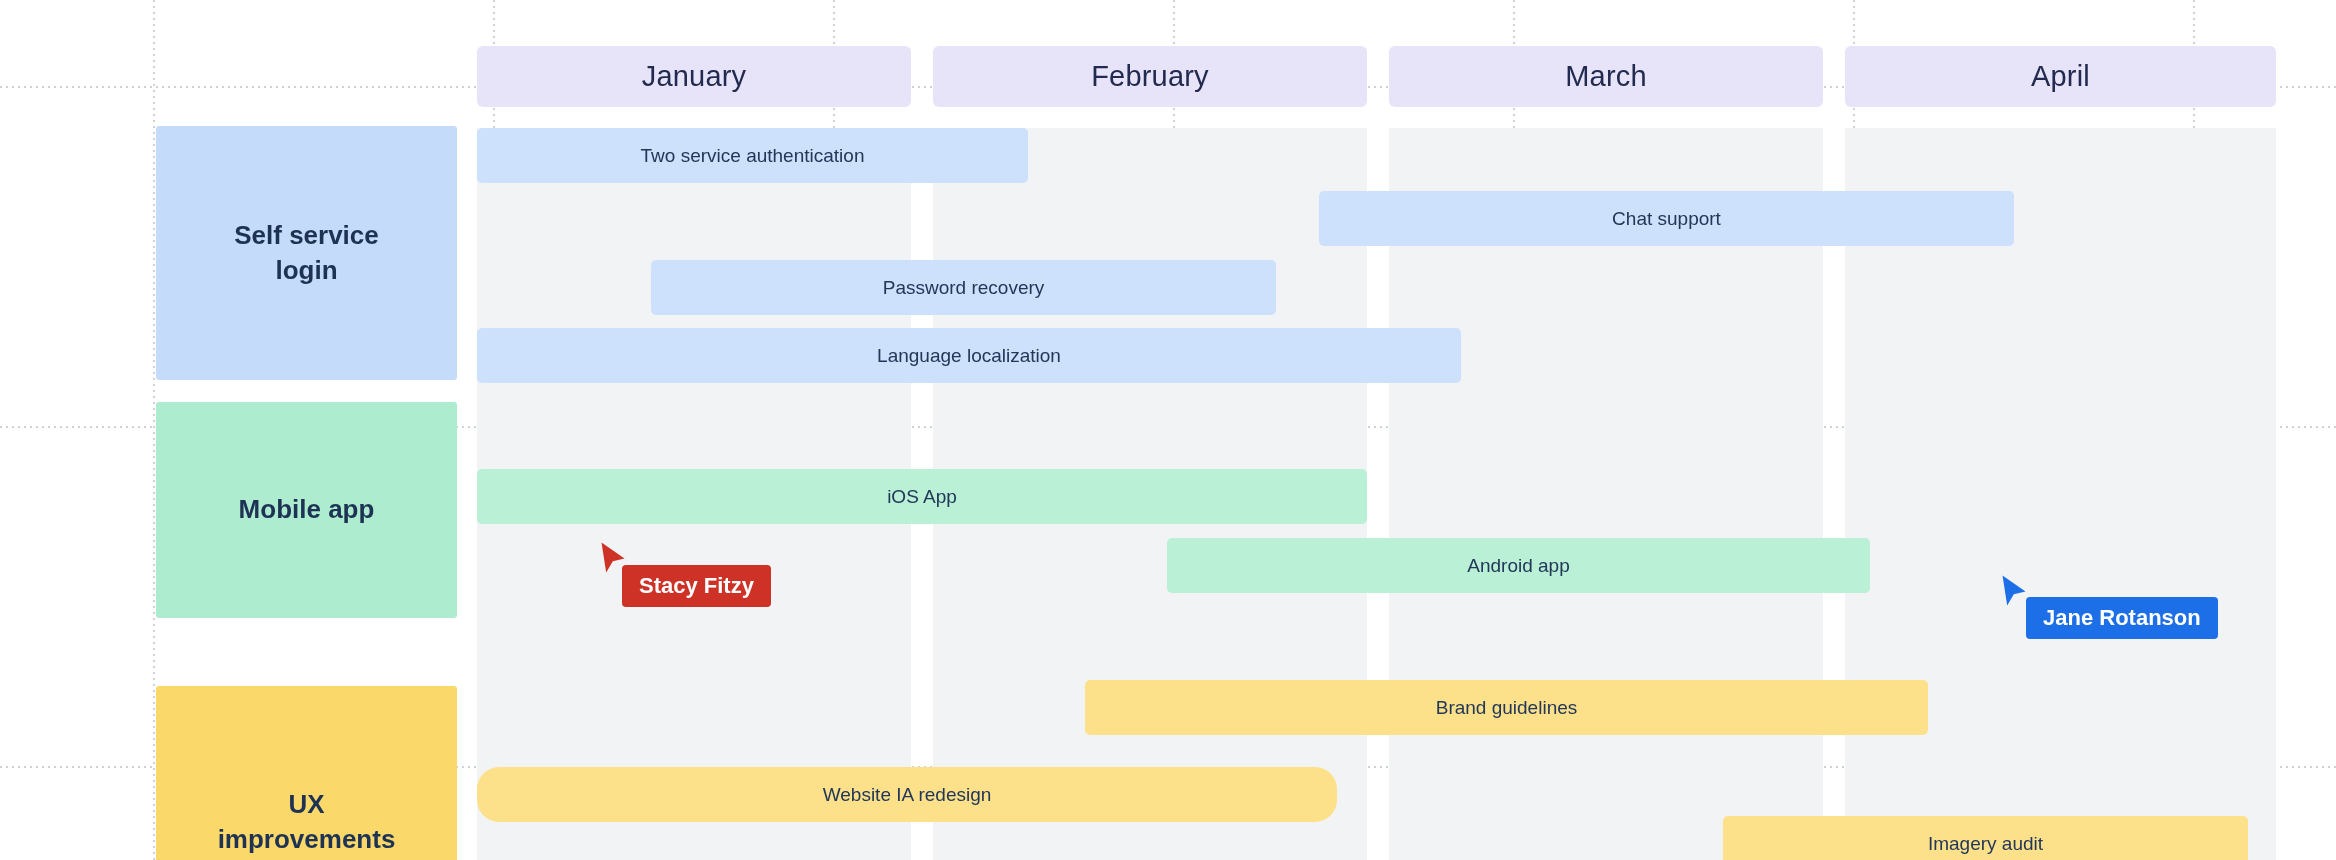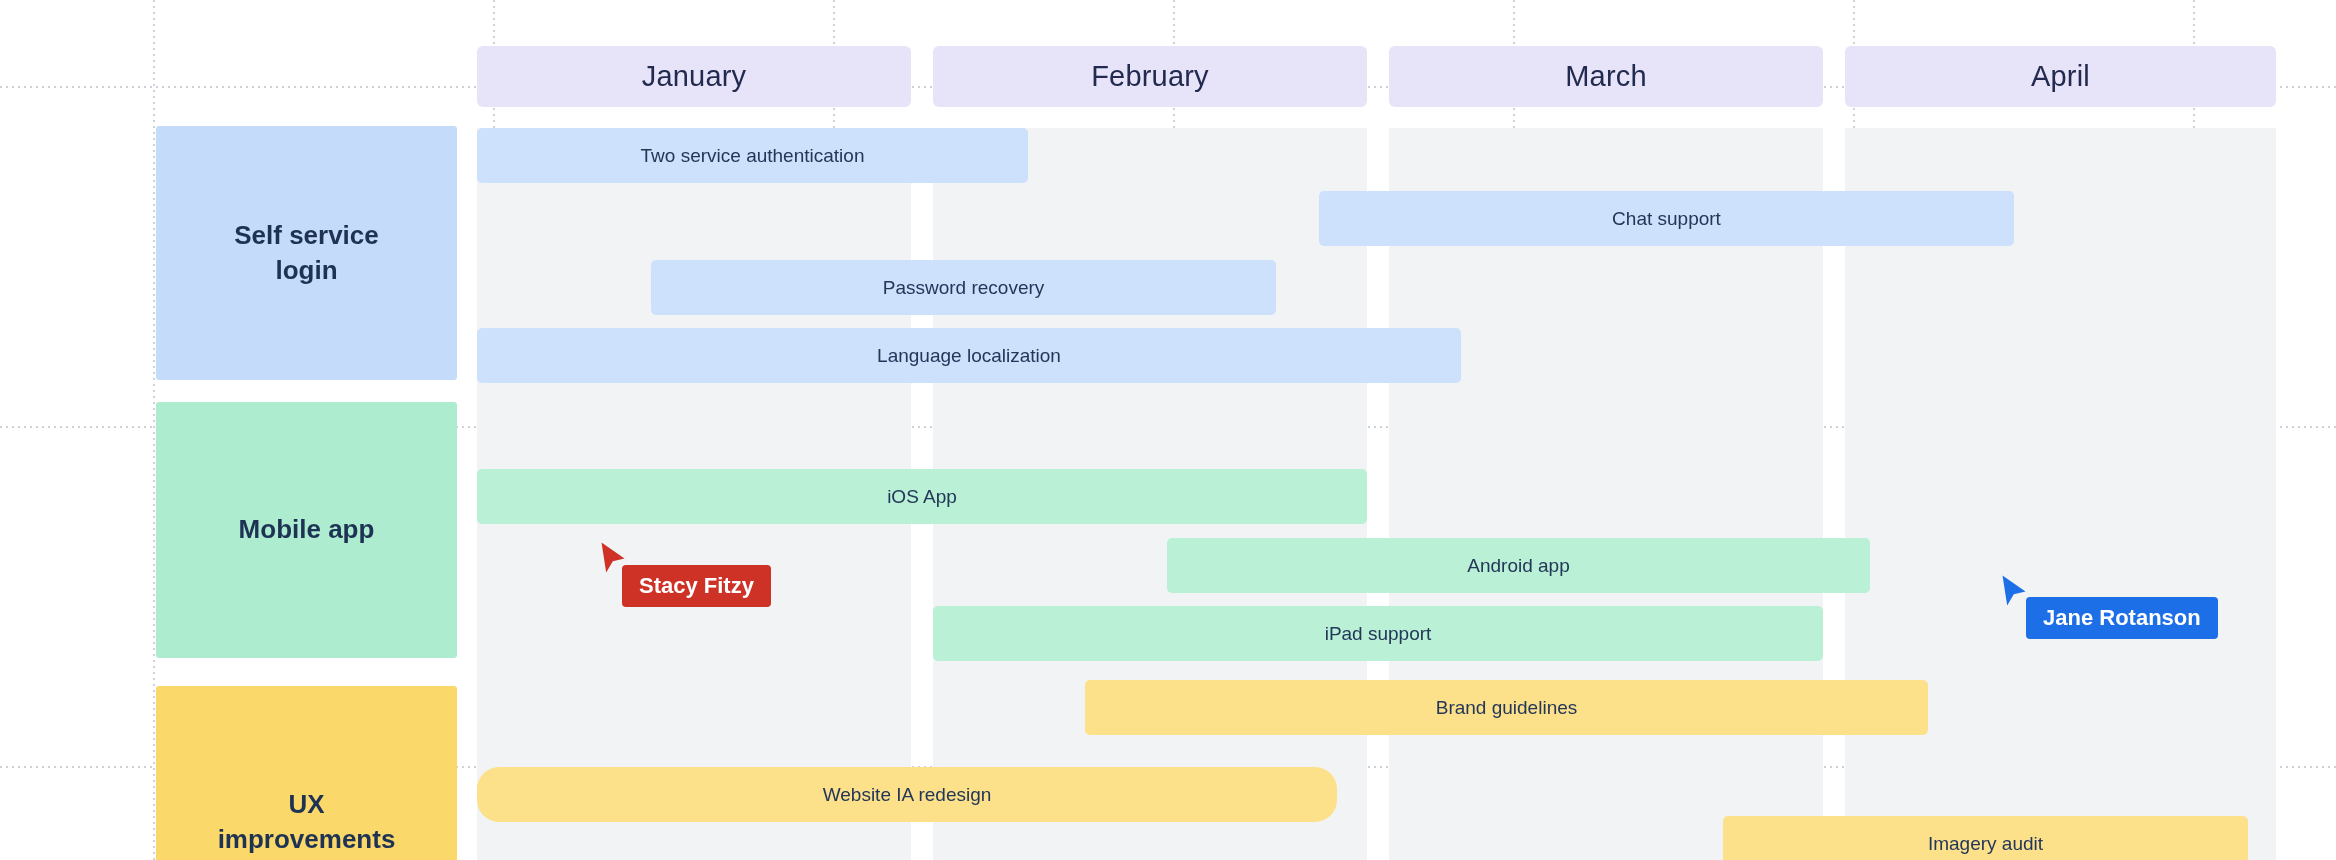--- a/index.html
+++ b/index.html
@@ -66,31 +66,30 @@
   <div class="band" style="left:933px;width:434px"></div>
   <div class="band" style="left:1389px;width:434px"></div>
   <div class="band" style="left:1845px;width:431px"></div>
 
   <div class="month-header" style="left:477px;width:434px">January</div>
   <div class="month-header" style="left:933px;width:434px">February</div>
   <div class="month-header" style="left:1389px;width:434px">March</div>
   <div class="month-header" style="left:1845px;width:431px">April</div>
 
   <div class="category cat-blue" style="top:126px;height:254px">Self service login</div>
-  <div class="category cat-green" style="top:402px;height:256px">Mobile app</div>
+  <div class="category cat-green" style="top:402px;height:216px">Mobile app</div>
   <div class="category cat-yellow" style="top:686px;height:272px">UX improvements</div>
 
   <div class="bar bar-blue" style="top: 128px; left: 477px; width: 551px;">Two service authentication</div>
   <div class="bar bar-blue" style="top: 191px; left: 1319px; width: 695px;">Chat support</div>
   <div class="bar bar-blue" style="top: 260px; left: 651px; width: 625px;">Password recovery</div>
   <div class="bar bar-blue" style="top: 328px; left: 477px; width: 984px;">Language localization</div>
 
   <div class="bar bar-green" style="top: 469px; left: 477px; width: 890px;">iOS App</div>
   <div class="bar bar-green" style="top: 538px; left: 1167px; width: 703px;">Android app</div>
-  <div class="bar bar-green" style="top: 606px; left: 933px; width: 890px;">iPad support</div>
 
   <div class="bar bar-yellow" style="top: 680px; left: 1085px; width: 843px;">Brand guidelines</div>
   <div class="bar bar-yellow" style="top: 767px; left: 477px; width: 860px; border-radius: 22px;">Website IA redesign</div>
   <div class="bar bar-yellow" style="top: 816px; left: 1723px; width: 525px;">Imagery audit</div>
 
   <div class="cursor" style="left:600px;top:542px">
     <svg width="26" height="32" viewBox="0 0 26 32">
       <path d="M1.5 0.5 L24.5 16.5 L12.8 19.2 L6.2 30.5 Z" fill="#ce3126"></path>
     </svg>
   </div>

